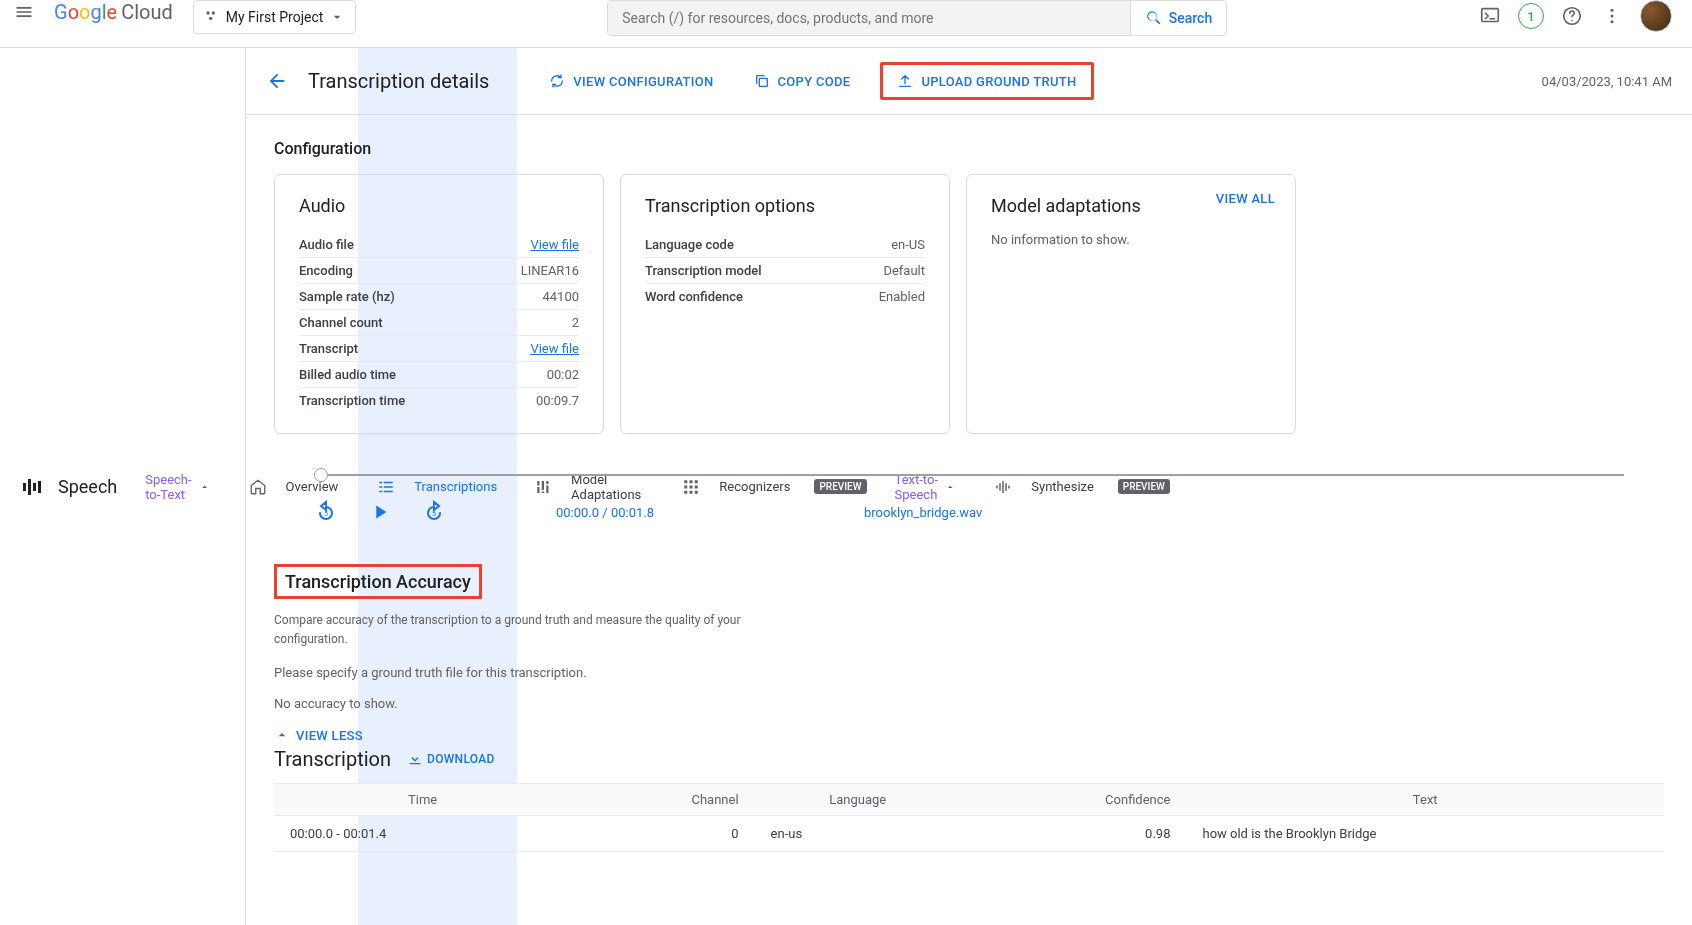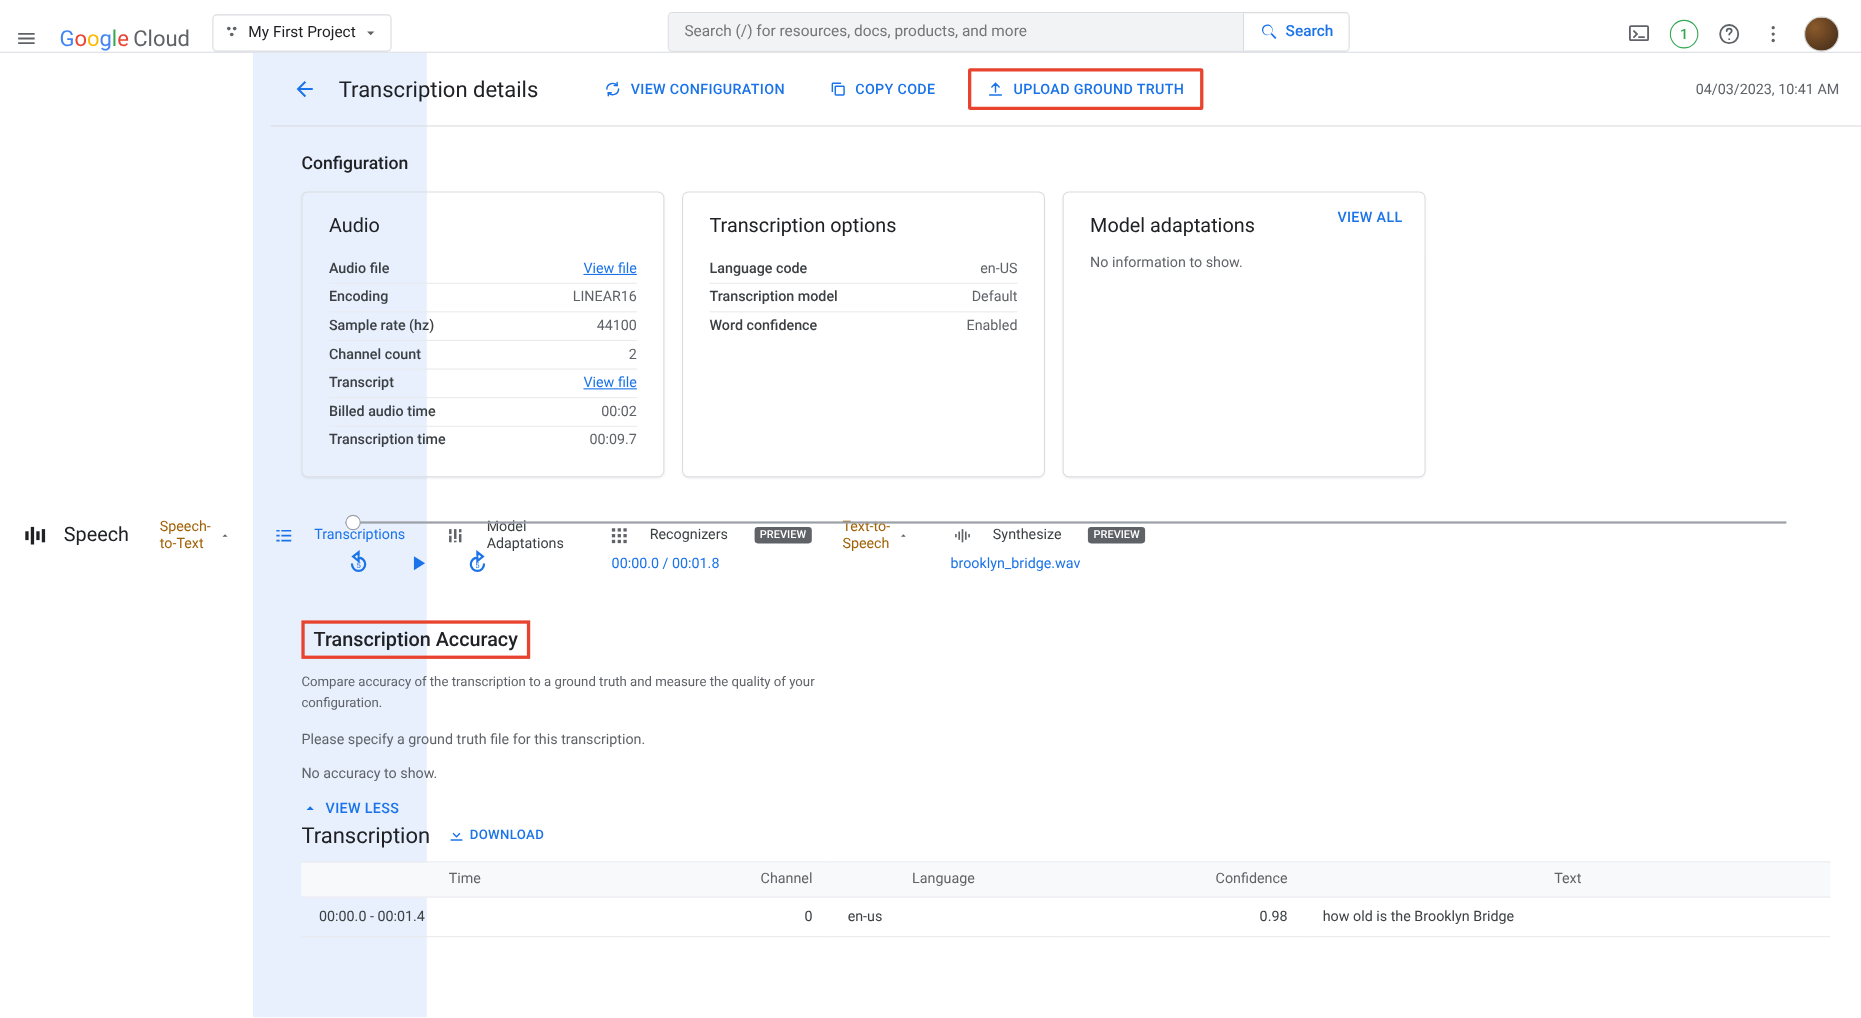--- a/index.html
+++ b/index.html
@@ -1,19 +1,19 @@
 <!DOCTYPE html>
 <html><head>
 <meta charset="utf-8">
 <style>
 * { margin: 0; padding: 0; box-sizing: border-box; font-family: 'Google Sans', Roboto, Arial, sans-serif; }
 body { background: #fff; color: #202124; font-size: 14px; }
 
 
-.header { height: 48px; display: flex; align-items: flex-end; padding: 0 12px; border-bottom: 1px solid #dadce0; }
+.header { height: 48px; display: flex; align-items: flex-start; padding: 0 12px; border-bottom: 1px solid #dadce0; }
 .menu-icon { width: 24px; height: 24px; margin-right: 16px; cursor: pointer; color: #5f6368; display:flex; align-items:center; justify-content:center; }
 .logo { display: flex; align-items: center; margin-right: 20px; }
 .logo-text { font-size: 20px; font-weight: 400; margin-left: 2px; }
 .logo-g { color:#4285F4; } .logo-o1 { color:#EA4335; } .logo-o2 { color:#FBBC05; } .logo-g2 { color:#4285F4; } .logo-l { color:#34A853; } .logo-e { color:#EA4335; }
 .logo-cloud { color:#5f6368; margin-left: 4px; }
 .project-picker { display:flex; align-items:center; border:1px solid #dadce0; border-radius:4px; padding: 6px 10px; cursor:pointer; height:34px; gap:6px; }
 .project-picker svg { width:16px; height:16px; }
 .search-container { flex:1; display:flex; justify-content:center; }
 .search-box { display:flex; width: 620px; height:36px; border:1px solid #dadce0; border-radius:4px; overflow:hidden; }
 .search-input-wrap { flex:1; background:#f1f3f4; display:flex; align-items:center; padding: 0 14px; }
@@ -25,21 +25,21 @@
 .avatar { width:32px; height:32px; border-radius:50%; background: radial-gradient(circle at 30% 30%, #8b5a2b, #3d2817); cursor:pointer; border:1px solid #ccc; }
 
 
 .layout { display:flex; height: calc(100vh - 48px); }
 
 
 .sidebar { width: 246px; border-right: 1px solid #dadce0; display:flex; flex-direction:row; }
 .sidebar-header { display:flex; align-items:center; gap:14px; padding: 16px 20px; }
 .sidebar-header-icon { width:24px; height:24px; }
 .sidebar-title { font-size: 18px; font-weight: 400; }
-.sidebar-group { display:flex; align-items:center; justify-content:space-between; padding: 10px 20px 10px 8px; cursor:pointer; color:#a16207; font-size:13px; }
+.sidebar-group { display:flex; align-items:center; justify-content:space-between; padding: 10px 20px 10px 8px; cursor:pointer; color:#8b5cf6; font-size:13px; }
 .sidebar-item { display:flex; align-items:center; gap:18px; padding: 10px 20px 10px 18px; cursor:pointer; color:#3c4043; font-size:13px; }
 .sidebar-item.active { background:#e8f0fe; color:#1a73e8; border-radius: 0; }
 .sidebar-item.active .sidebar-item-icon { color:#1a73e8; }
 .sidebar-item-icon { width:20px; height:20px; color:#5f6368; display:flex; align-items:center; justify-content:center; }
 .preview-badge { background:#5f6368; color:#fff; font-size:10px; padding:2px 5px; border-radius:3px; margin-left:6px; font-weight:500; }
 .chevron { color:#5f6368; }
 
 
 .main { flex:1; overflow:auto; }
 .page-header { display:flex; align-items:center; padding: 14px 20px; border-bottom: 1px solid #dadce0; gap: 20px; }
@@ -160,20 +160,28 @@
         <rect x="13" y="8" width="3" height="8" fill="#202124"></rect>
         <rect x="18" y="6" width="3" height="12" fill="#202124"></rect>
       </svg>
       <span class="sidebar-title">Speech</span>
     </div>
     <div class="sidebar-group">
       <span>Speech-to-Text</span>
       <svg class="chevron" viewBox="0 0 24 24" width="18" height="18" fill="currentColor">
           <path d="M7 14l5-5 5 5z"></path>
         </svg>
+    </div>
+    <div class="sidebar-item">
+      <span class="sidebar-item-icon">
+          <svg viewBox="0 0 24 24" width="18" height="18" fill="none" stroke="currentColor" stroke-width="1.8">
+            <path d="M3 10l9-7 9 7v10a1 1 0 0 1-1 1h-5v-7h-6v7H4a1 1 0 0 1-1-1z"></path>
+          </svg>
+        </span>
+      <span>Overview</span>
     </div>
     <div class="sidebar-item active">
       <span class="sidebar-item-icon">
           <svg viewBox="0 0 24 24" width="18" height="18" fill="currentColor">
             <path d="M3 5h4v2H3zM9 5h12v2H9zM3 11h4v2H3zM9 11h12v2H9zM3 17h4v2H3zM9 17h12v2H9z"></path>
           </svg>
         </span>
       <span>Transcriptions</span>
     </div>
     <div class="sidebar-item">

